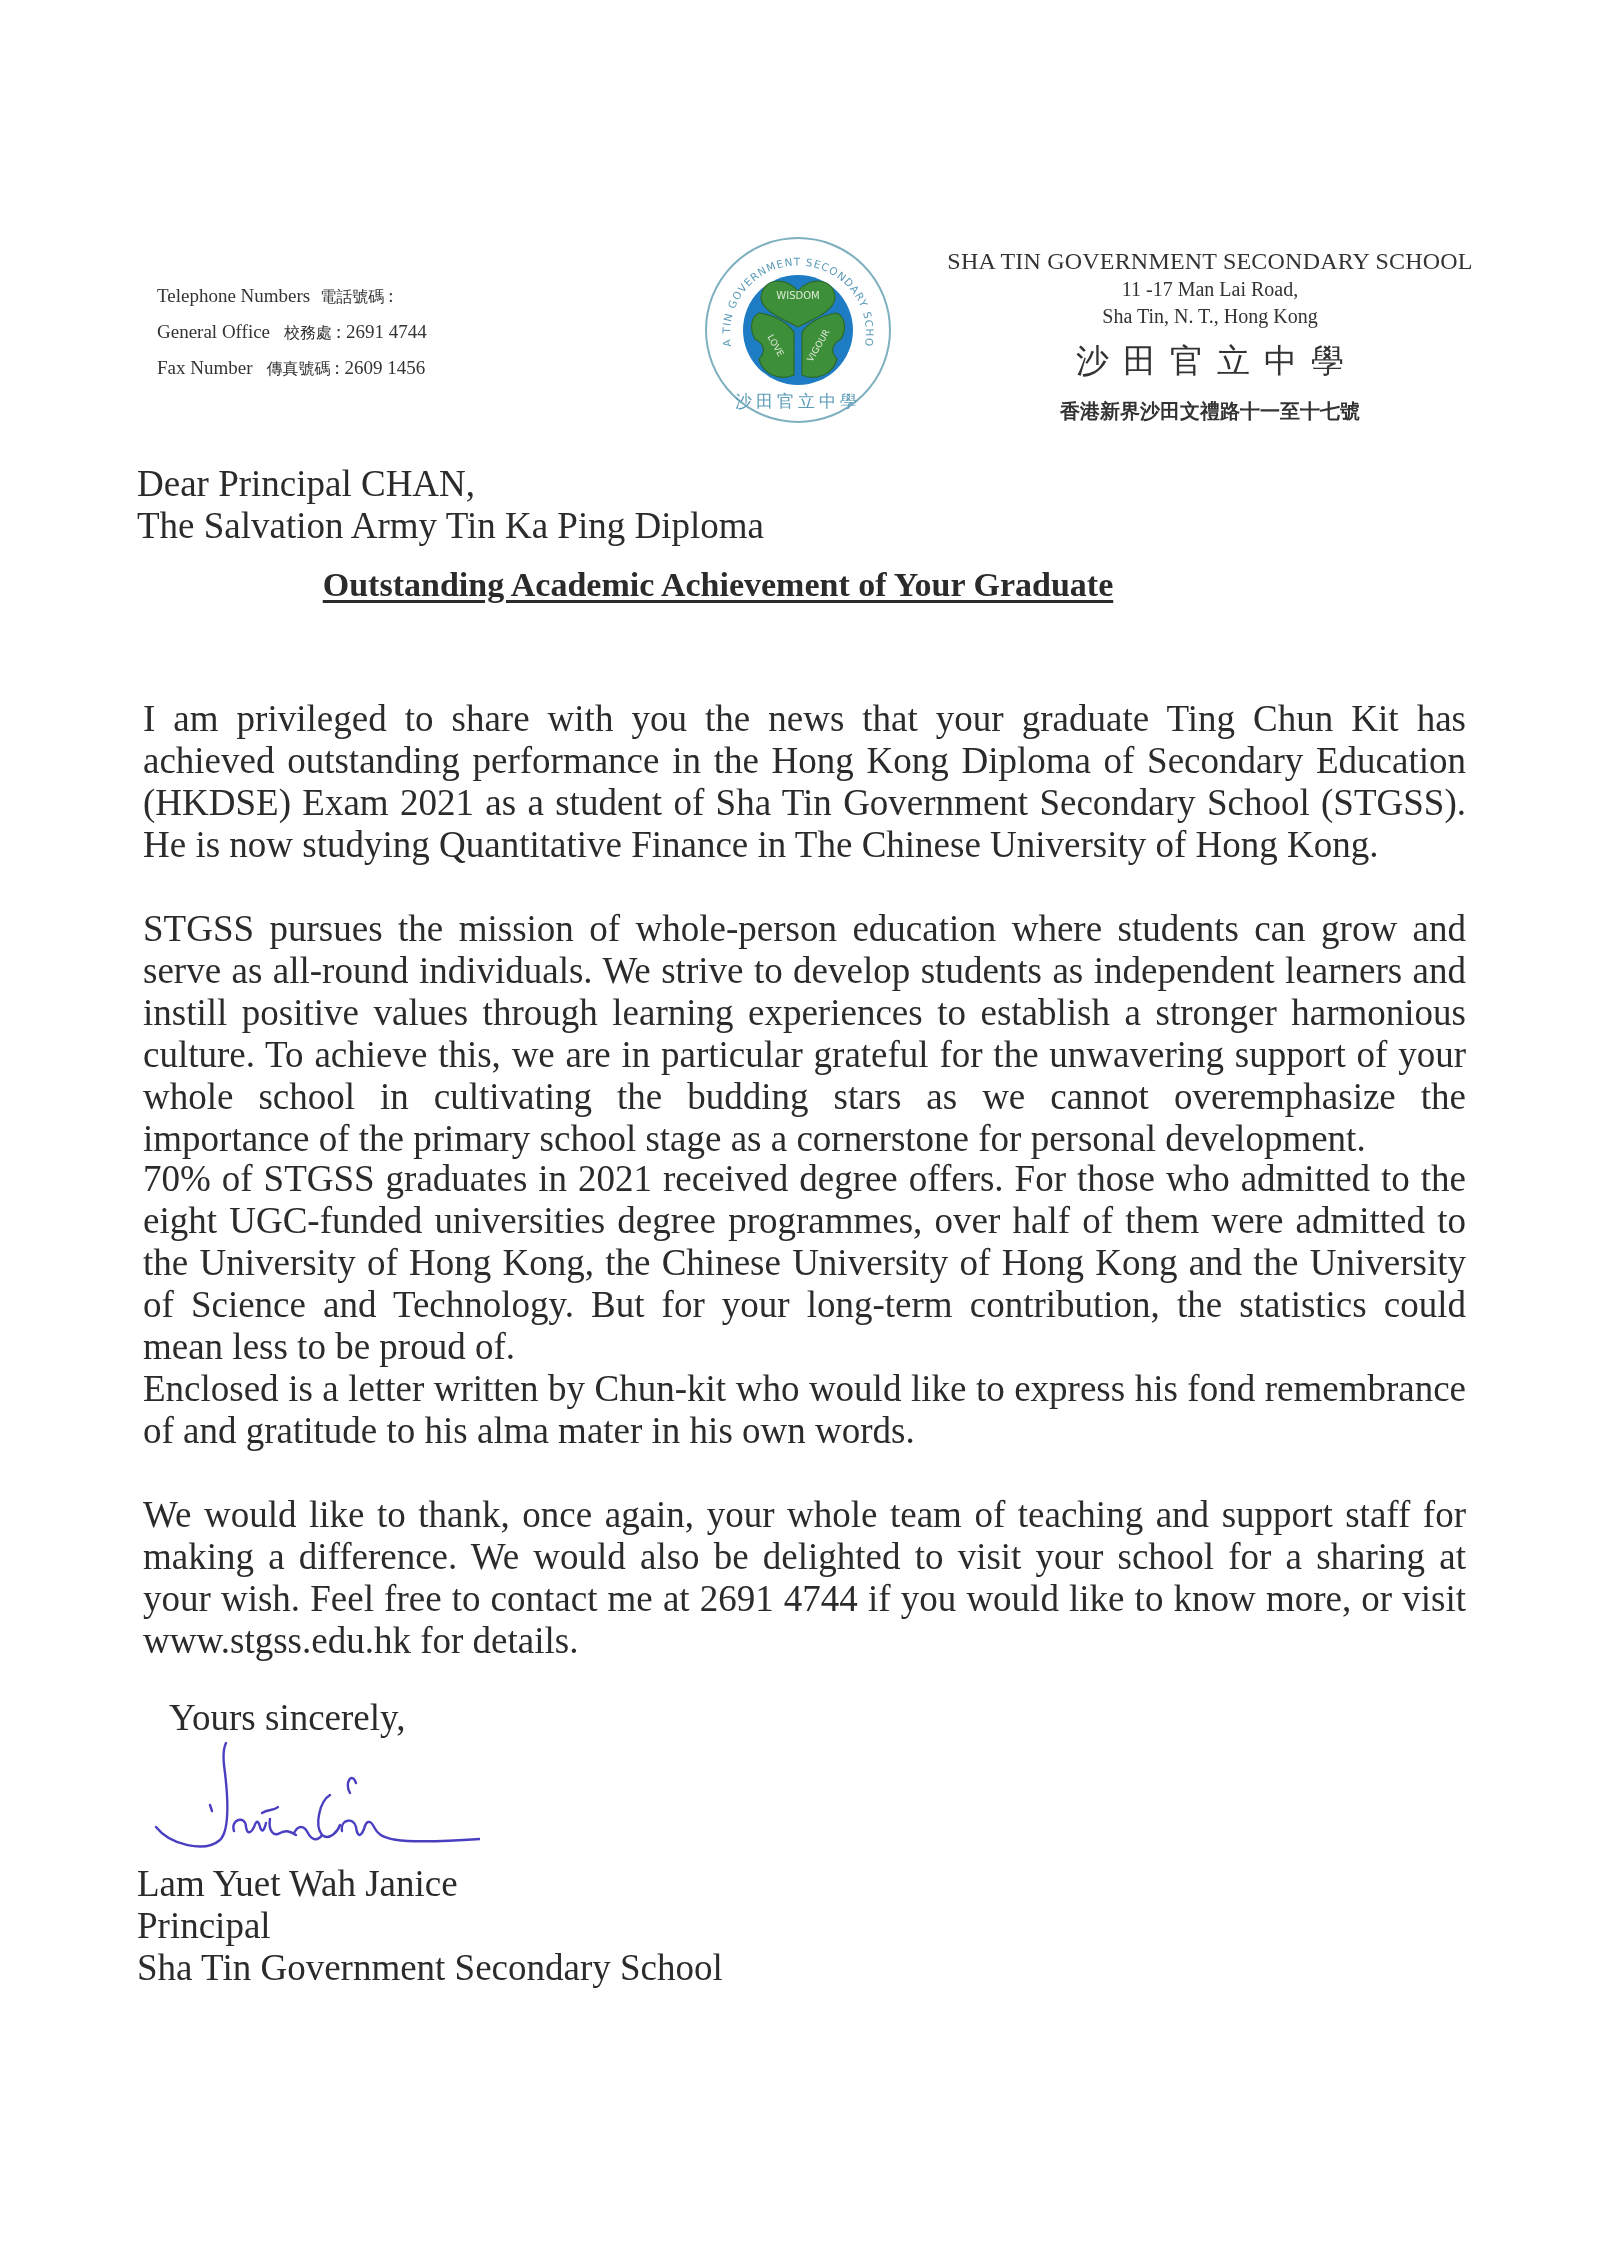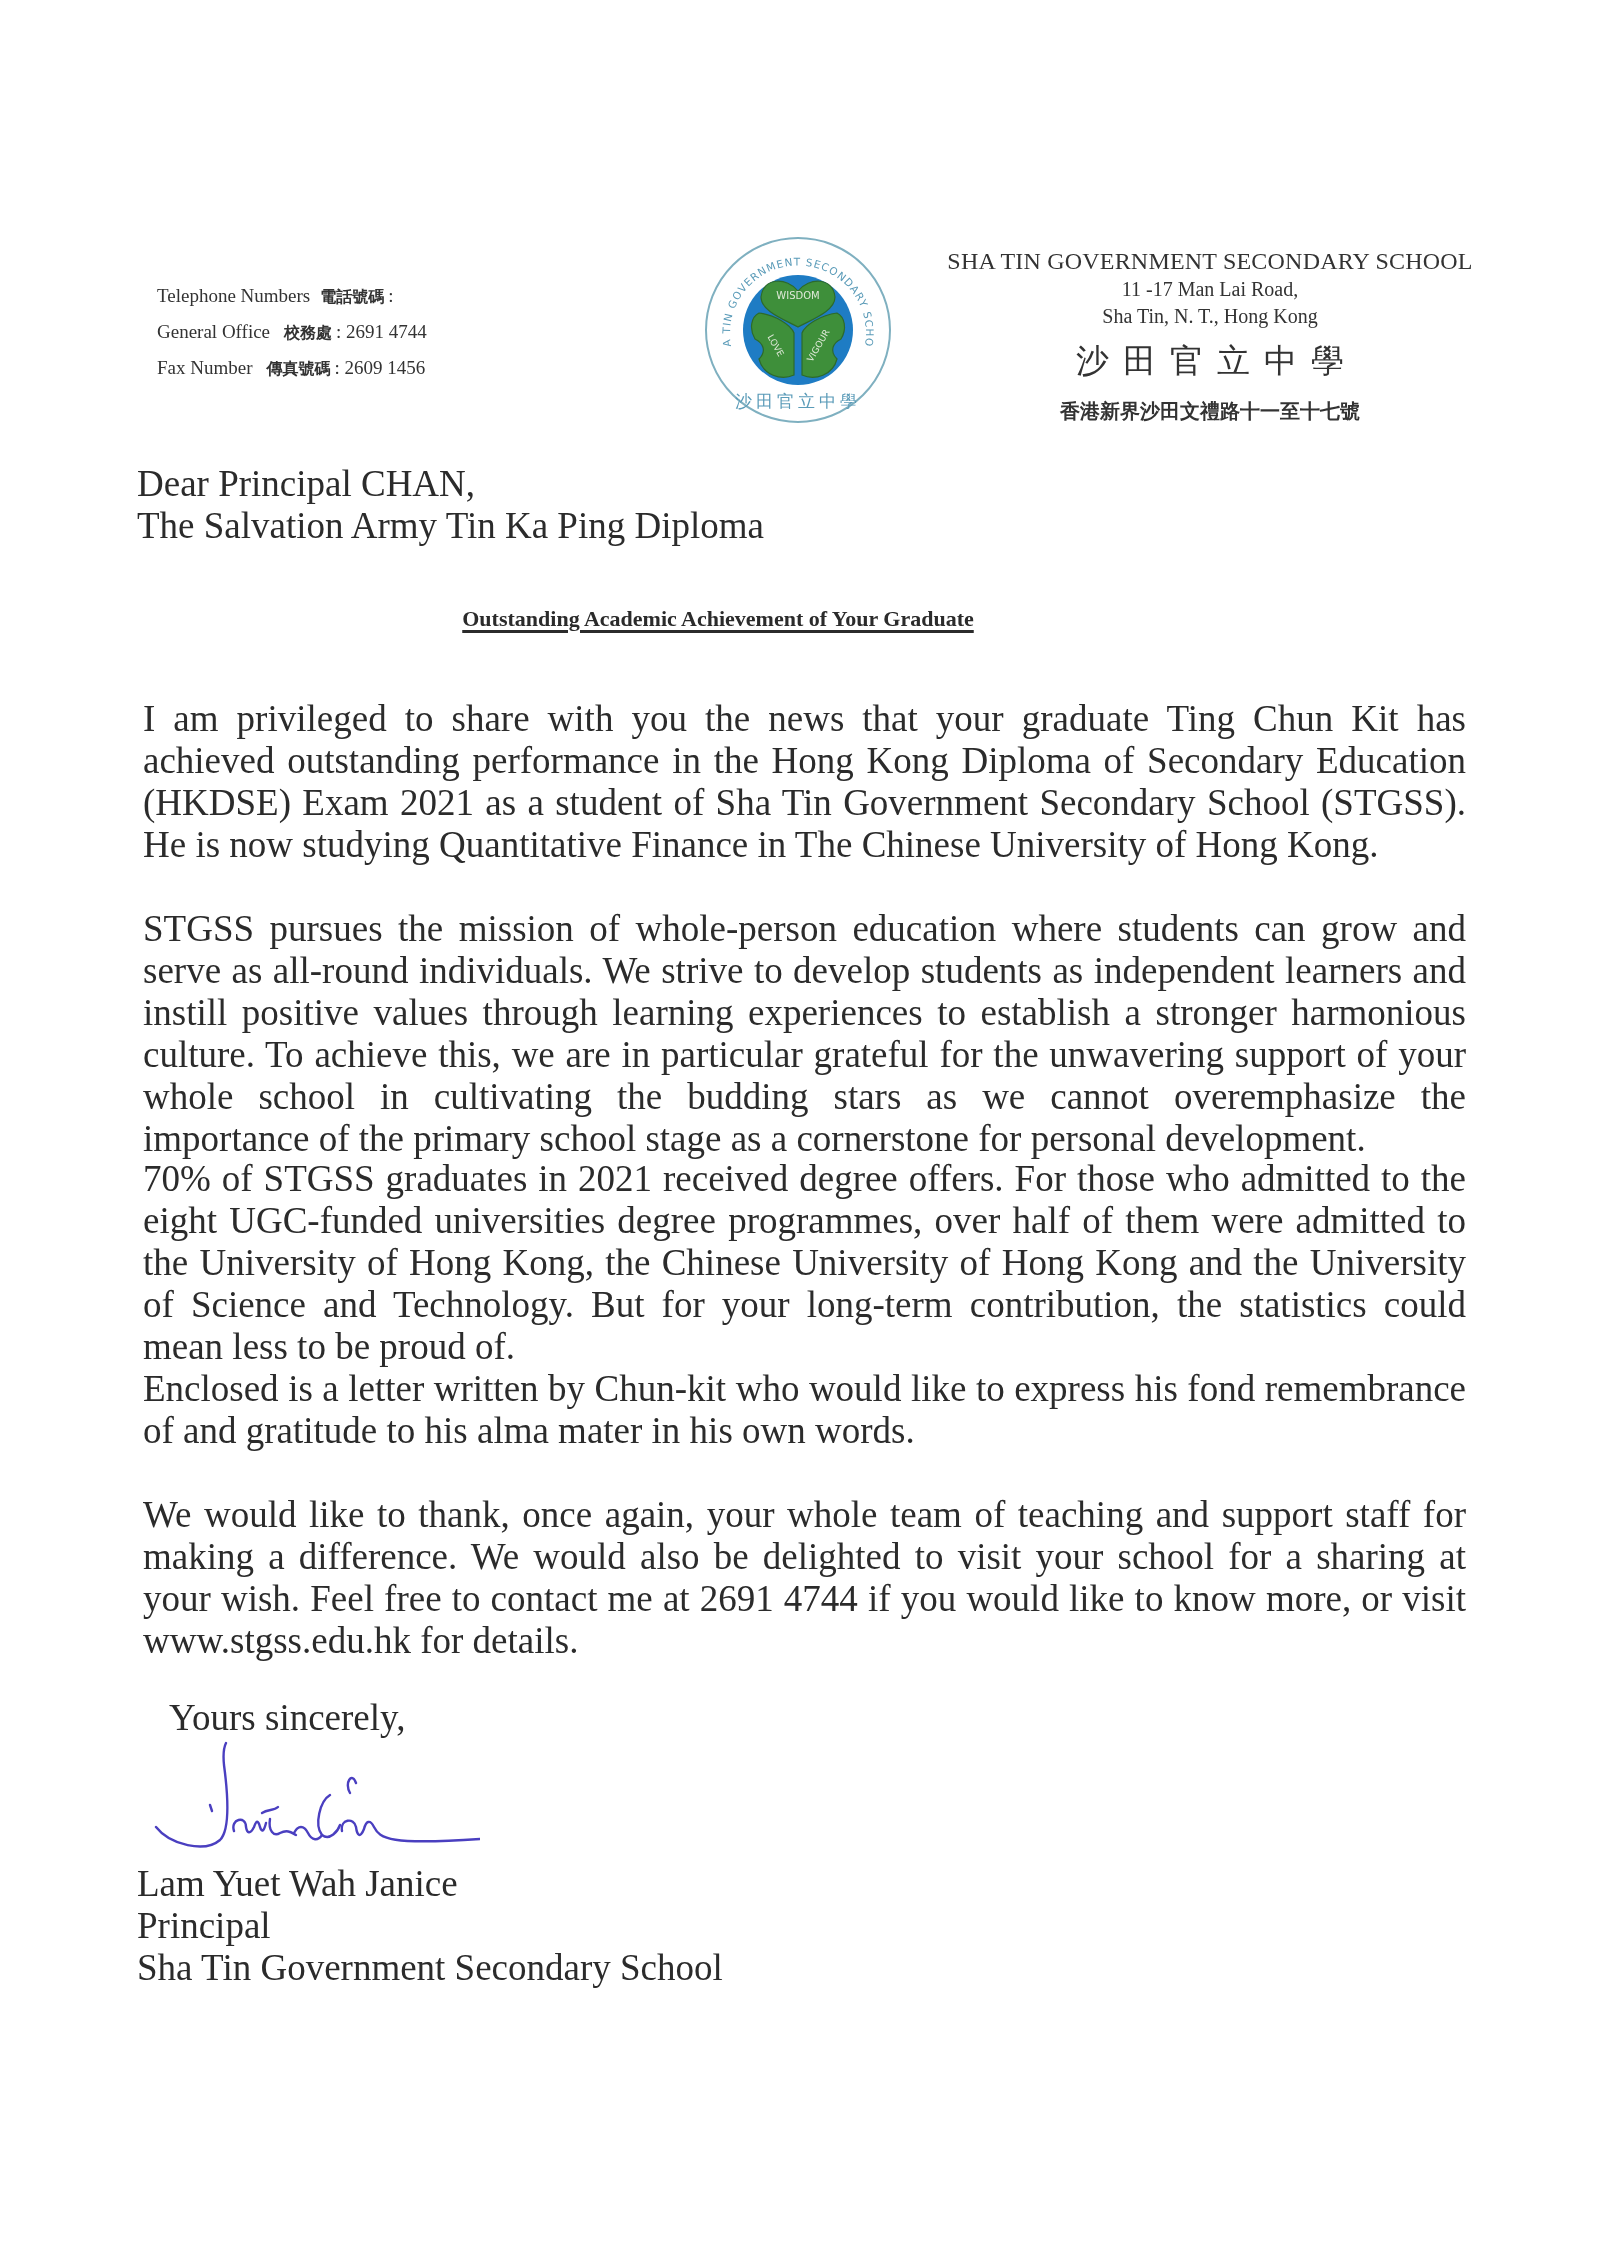--- a/index.html
+++ b/index.html
@@ -1,31 +1,31 @@
 <!DOCTYPE html>
 <html><head>
 <meta charset="utf-8">
 <style>
   html, body { margin: 0; padding: 0; background: #ffffff; }
   body { width: 1600px; height: 2263px; position: relative; overflow: hidden;
          font-family: "Liberation Serif", "DejaVu Serif", serif; color: #2a2a2a; }
   .abs { position: absolute; }
   .contact { left: 157px; top: 278px; font-size: 19px; line-height: 35px; color: #333; }
   .contact .row { white-space: nowrap; }
-  .contact .zh { font-family: "DejaVu Sans", sans-serif; font-weight: bold; font-size: 16px; margin: 0 4px 0 14px; }
+  .contact .zh { font-family: "DejaVu Sans", sans-serif; font-weight: normal; font-size: 16px; margin: 0 4px 0 14px; }
   .contact .zh.first { margin-left: 10px; }
   .logo { left: 703px; top: 235px; width: 190px; height: 190px; }
   .school { left: 920px; top: 246px; width: 580px; text-align: center; color: #333; }
   .school .en-name { font-size: 24px; line-height: 30px; letter-spacing: 0.2px; }
   .school .addr { font-size: 20px; line-height: 27px; }
   .school .zh-name { font-family: "DejaVu Sans", sans-serif; font-size: 33px; letter-spacing: 14px; line-height: 46px; margin-top: 8px; padding-left: 14px; }
   .school .zh-addr { font-family: "DejaVu Sans", sans-serif; font-weight: bold; font-size: 20px; line-height: 30px; margin-top: 12px; }
   .letter { left: 137px; width: 1323px; font-size: 37px; line-height: 42px; color: #2b2b2b; }
   .salutation { top: 463px; }
-  .heading { left: 0; width: 1436px; top: 606px; text-align: center; font-size: 22px; font-weight: bold; color: #2b2b2b; }
+  .heading { left: 0; width: 1436px; top: 566px; text-align: center; font-size: 34px; font-weight: bold; color: #2b2b2b; }
   .heading span { text-decoration: underline; text-decoration-thickness: 3px; text-underline-offset: 4px; }
   .para { text-align: justify; margin: 6px; }
   .p1 { top: 692px; }
   .p2 { top: 902px; }
   .p3 { top: 1152px; }
   .p4 { top: 1362px; }
   .p5 { top: 1488px; }
   .closing { top: 1697px; margin-left: 32px; }
   .signature { left: 150px; top: 1735px; width: 330px; height: 130px; }
   .signer { top: 1863px; }

